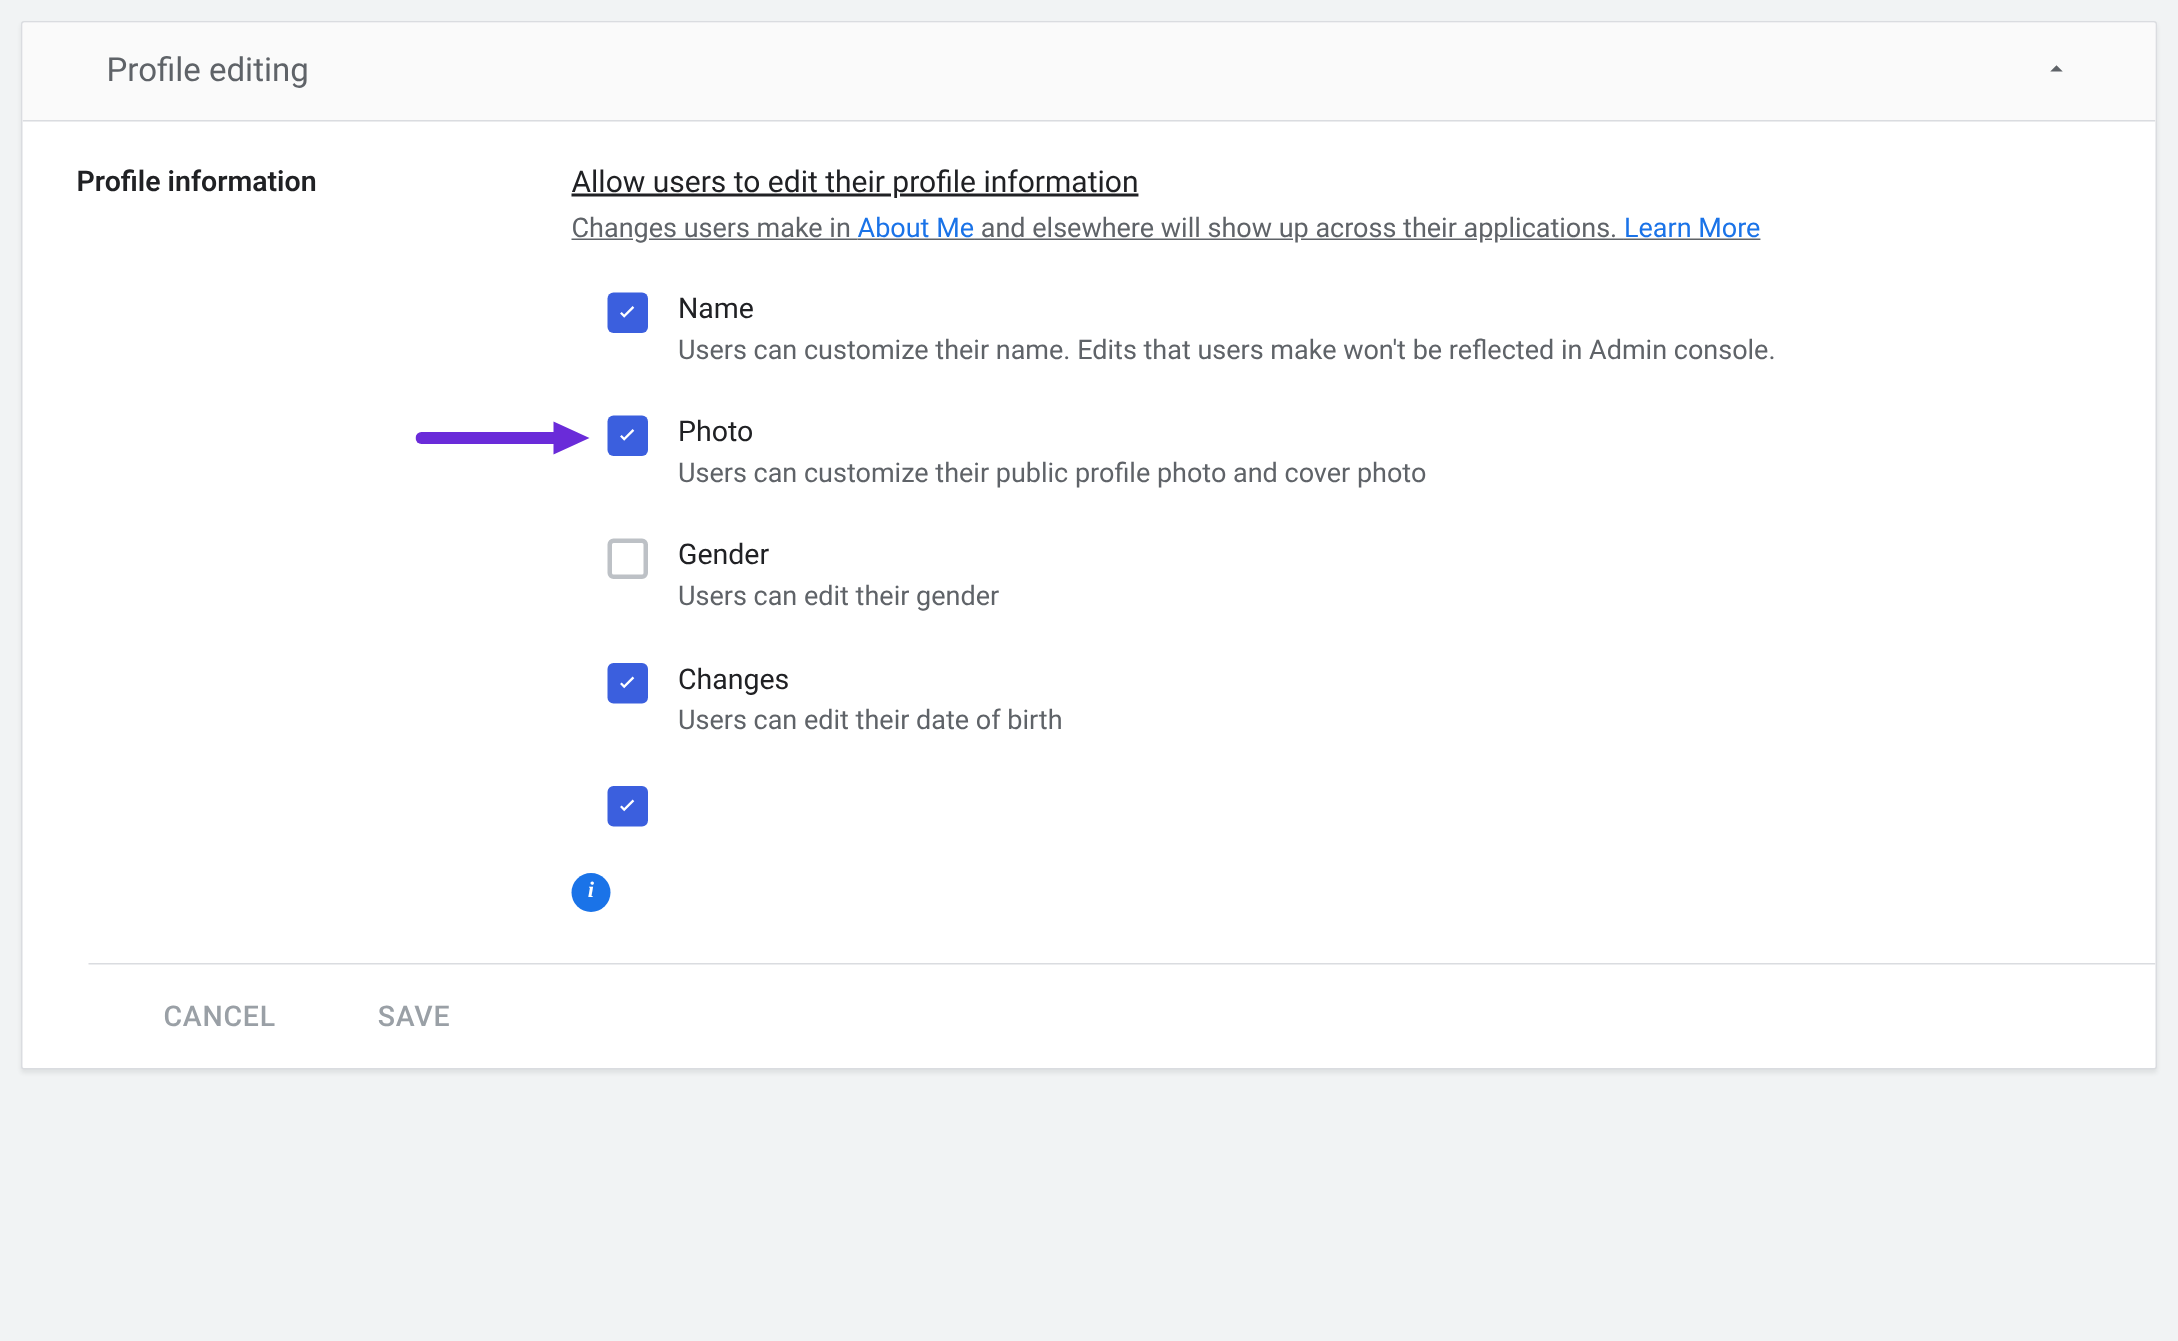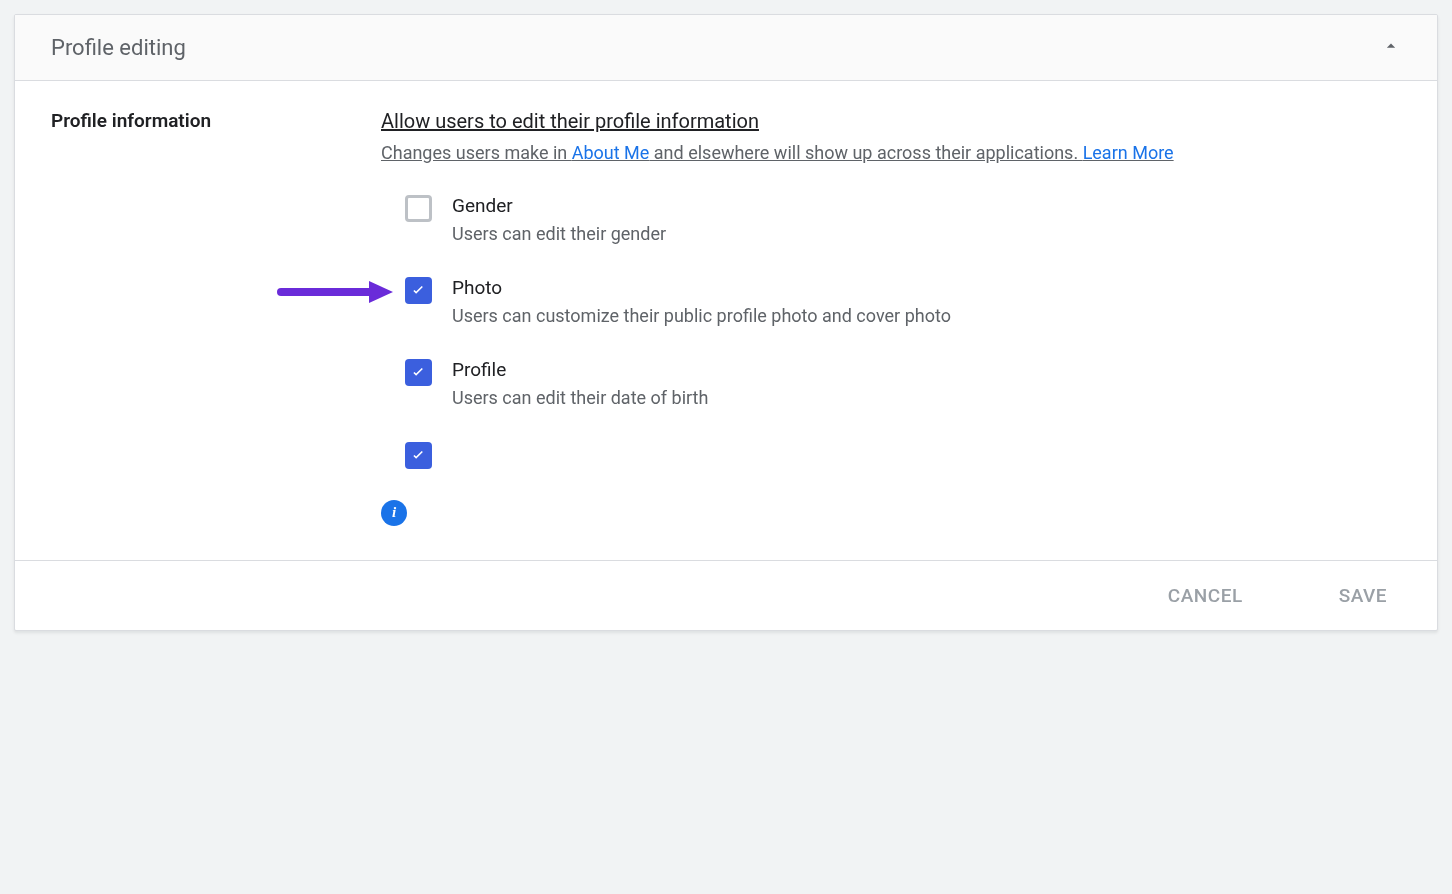--- a/index.html
+++ b/index.html
@@ -14,21 +14,21 @@
     background: #fff;
     border: 1px solid #dadce0;
     border-radius: 2px;
     box-shadow: 0 2px 3px rgba(60,64,67,0.1);
     overflow: hidden;
   }
   .card-header {
     display: flex;
     align-items: center;
     justify-content: space-between;
-    padding: 20px 36px;
+    padding: 20px 56px;
     border-bottom: 1px solid #dadce0;
     background: #fafafa;
   }
   .card-header-title {
     font-size: 22px;
     color: #5f6368;
     font-weight: 400;
   }
   .chevron { color: #5f6368; }
   .card-body {
@@ -141,23 +141,23 @@
     margin-top: 1px;
   }
   .info-text {
     font-size: 18px;
     color: #5f6368;
     line-height: 1.6;
   }
   .card-footer {
     border-top: 1px solid #dadce0;
     display: flex;
-    justify-content: flex-end;
-    gap: 84px;
+    gap: 56px;
     padding: 22px 44px;
+    margin-left: 44px;
   }
   .flat-btn {
     background: none;
     border: none;
     font-size: 19px;
     font-weight: 500;
     letter-spacing: 0.5px;
     color: #9aa0a6;
     cursor: pointer;
     font-family: inherit;
@@ -188,25 +188,29 @@
       <div class="section-label">Profile information</div>
     </div>
     <div class="right-col">
       <div class="main-heading">Allow users to edit their profile information</div>
       <div class="subtext">
         <span>Changes users make in </span><a href="#" class="link">About Me</a><span> and elsewhere will show up across their applications. </span><a href="#" class="link">Learn More</a>
       </div>
 
       <div class="options" id="options-list">
           <div class="option-row">
-            <div class="checkbox unchecked"></div>
-            <div class="option-text">
-              <div class="option-title">Gender</div>
-              <div class="option-desc">
-                <span>Users can edit their gender</span>
+            <div class="checkbox checked">
+              <svg viewBox="0 0 24 24">
+                <path fill="#fff" d="M9 16.2l-3.5-3.5 1.4-1.4L9 13.4l7.1-7.1 1.4 1.4z"></path>
+              </svg>
+            </div>
+            <div class="option-text">
+              <div class="option-title">Name</div>
+              <div class="option-desc">
+                <span>Users can customize their name. Edits that users make won't be reflected in Admin console.</span>
               </div>
             </div>
           </div>
           <div class="option-row">
             <div class="annotation-arrow"><svg width="120" height="28" viewBox="0 0 120 28">
                 <line x1="4" y1="14" x2="100" y2="14" stroke="currentColor" stroke-width="8" stroke-linecap="round"></line>
                 <path d="M92 3 L116 14 L92 25 Z" fill="currentColor"></path>
               </svg></div>
             <div class="checkbox checked">
               <svg viewBox="0 0 24 24">
@@ -214,27 +218,36 @@
               </svg>
             </div>
             <div class="option-text">
               <div class="option-title">Photo</div>
               <div class="option-desc">
                 <span>Users can customize their public profile photo and cover photo</span>
               </div>
             </div>
           </div>
           <div class="option-row">
-            <div class="checkbox checked">
-              <svg viewBox="0 0 24 24">
-                <path fill="#fff" d="M9 16.2l-3.5-3.5 1.4-1.4L9 13.4l7.1-7.1 1.4 1.4z"></path>
-              </svg>
-            </div>
-            <div class="option-text">
-              <div class="option-title">Profile</div>
+            <div class="checkbox unchecked"></div>
+            <div class="option-text">
+              <div class="option-title">Gender</div>
+              <div class="option-desc">
+                <span>Users can edit their gender</span>
+              </div>
+            </div>
+          </div>
+          <div class="option-row">
+            <div class="checkbox checked">
+              <svg viewBox="0 0 24 24">
+                <path fill="#fff" d="M9 16.2l-3.5-3.5 1.4-1.4L9 13.4l7.1-7.1 1.4 1.4z"></path>
+              </svg>
+            </div>
+            <div class="option-text">
+              <div class="option-title">Changes</div>
               <div class="option-desc">
                 <span>Users can edit their date of birth</span>
               </div>
             </div>
           </div>
           <div class="option-row">
             <div class="checkbox checked">
               <svg viewBox="0 0 24 24">
                 <path fill="#fff" d="M9 16.2l-3.5-3.5 1.4-1.4L9 13.4l7.1-7.1 1.4 1.4z"></path>
               </svg>

